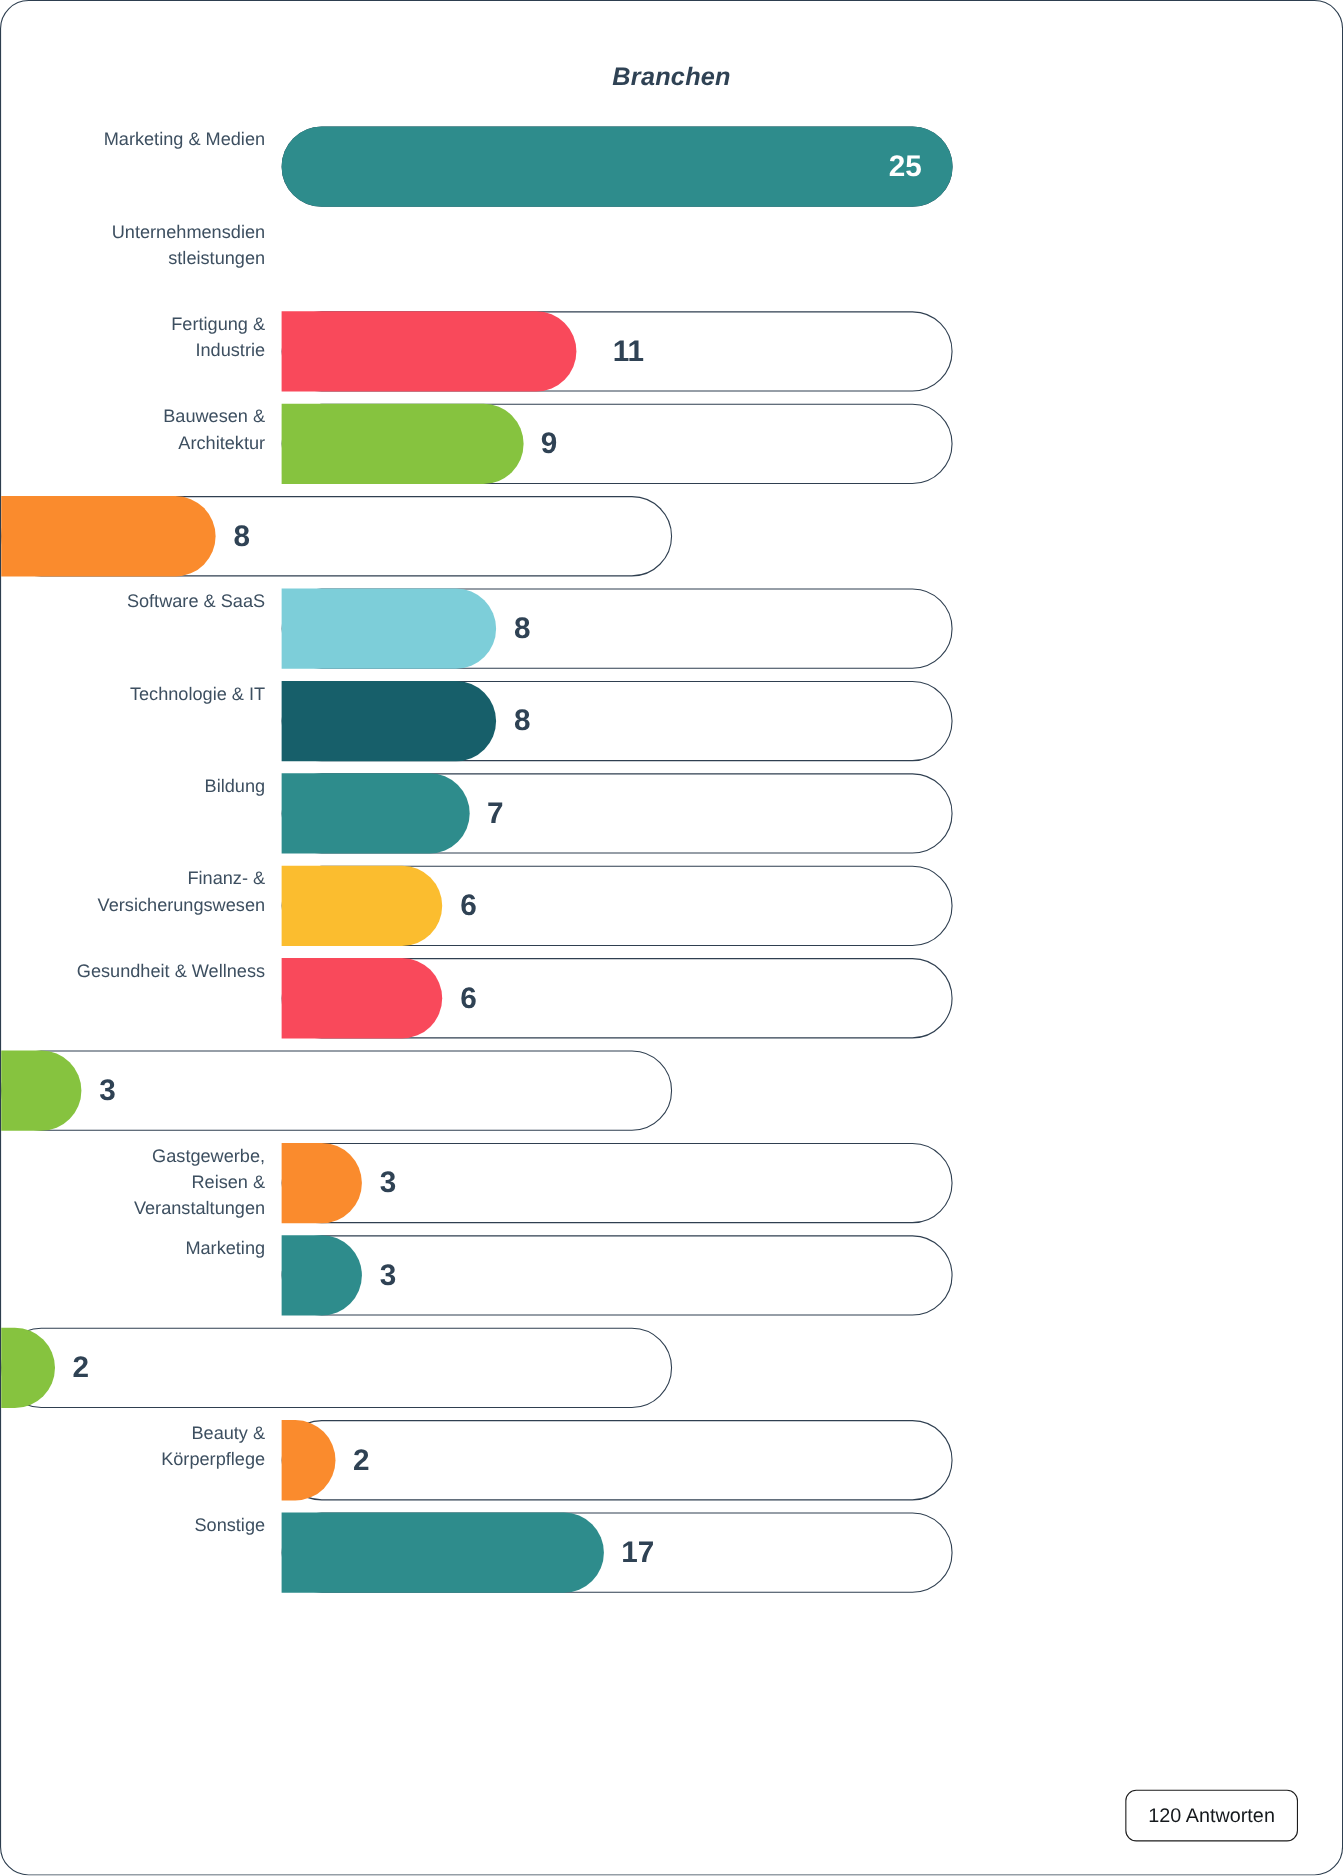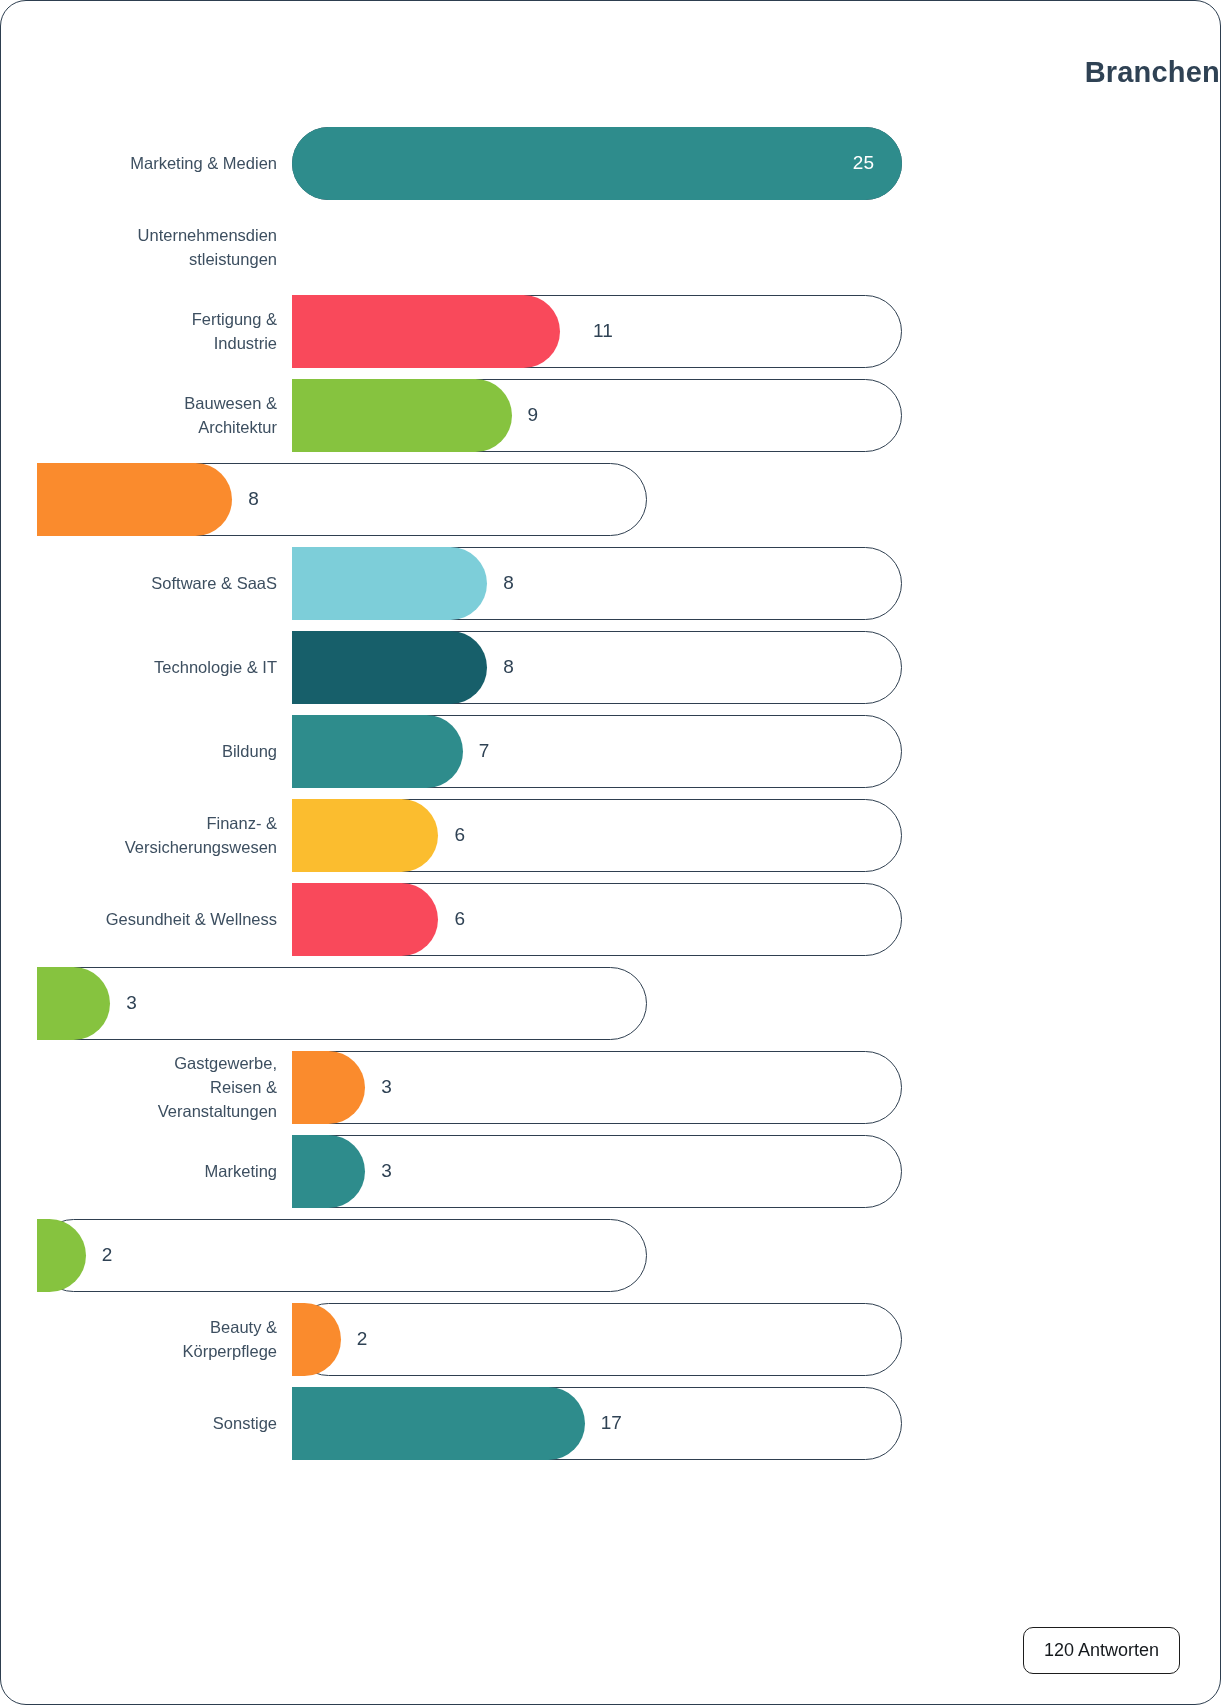--- a/index.html
+++ b/index.html
@@ -12,38 +12,37 @@
   .page {
     position: relative;
     width: 1221px;
     height: 1705px;
     background: #ffffff;
     border: 1.5px solid #2d3e4f;
     border-radius: 26px;
     overflow: hidden;
   }
   .chart-title {
-    text-align: right;
-    font-size: 29px;
+    text-align: center;
+    font-size: 23px;
     font-weight: bold;
     color: #2f4254;
     letter-spacing: 0.2px;
     margin-top: 55px;
+    font-style: italic;
   }
   .rows {
     margin-top: 32px;
     padding: 0 0 0 0;
   }
   .row {
     position: relative;
     display: flex;
-    align-items: center;
     height: 84px;
     margin-bottom: 0px;
-    padding-left: 36px;
   }
   .row-label {
     width: 255px;
     padding-right: 15px;
     text-align: right;
     font-size: 16.5px;
     line-height: 24px;
     color: #3d4f60;
     white-space: pre-line;
     flex: none;
@@ -69,22 +68,22 @@
     height: 73px;
     border-radius: 0 37px 37px 0;
   }
   .bar.full { border-radius: 37px; }
   .bar-value {
     position: absolute;
     top: 0;
     height: 73px;
     display: flex;
     align-items: center;
-    font-size: 19px;
-    font-weight: normal;
+    font-size: 27px;
+    font-weight: bold;
     color: #2f4254;
   }
   .bar-value.inside {
     color: #ffffff;
     justify-content: flex-end;
   }
   .footer-badge-wrap {
     position: absolute;
     right: 40px;
     bottom: 30px;

